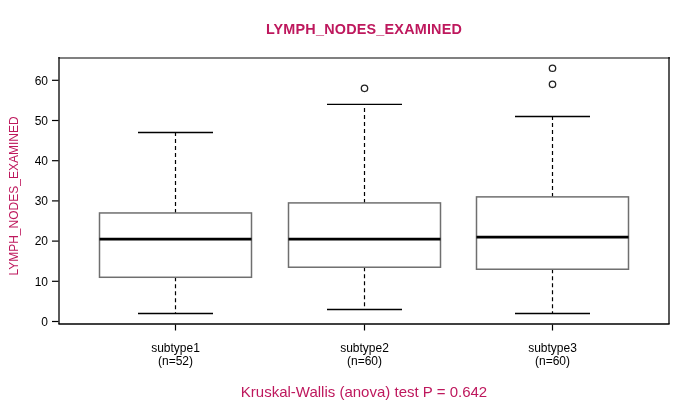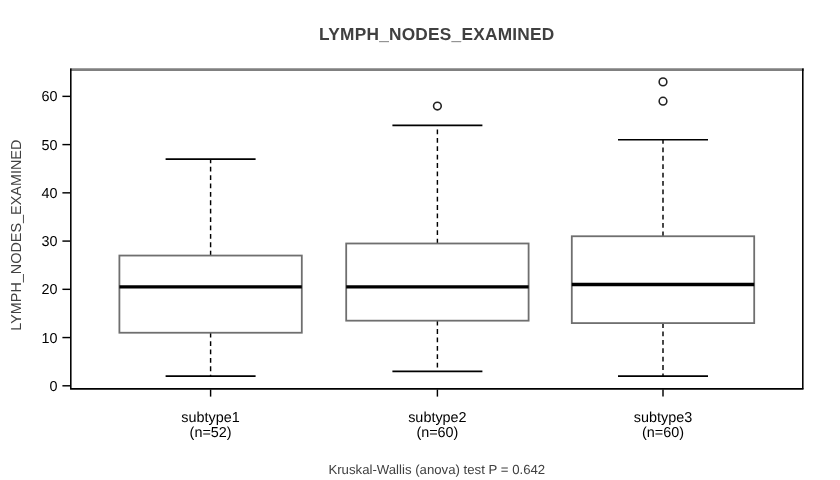--- a/index.html
+++ b/index.html
@@ -2,21 +2,21 @@
 <html><head>
 <meta charset="utf-8">
 <style>
   html, body { margin: 0; padding: 0; background: #ffffff; }
   .figure {
     position: relative;
     width: 700px;
     height: 400px;
     background: #ffffff;
     font-family: "Liberation Sans", "DejaVu Sans", sans-serif;
-    color: #404040;
+    color: #be185d;
     overflow: hidden;
   }
   .chart-title {
     position: absolute;
     left: 59px;
     top: 20px;
     width: 610px;
     text-align: center;
     font-size: 14.4px;
     font-weight: bold;
@@ -37,21 +37,21 @@
     transform: rotate(-90deg);
     white-space: nowrap;
     font-size: 12px;
   }
   .caption {
     position: absolute;
     left: 59px;
     top: 385px;
     width: 610px;
     text-align: center;
-    font-size: 11px;
+    font-size: 15px;
     line-height: 14px;
   }
   svg.plot { position: absolute; left: 0; top: 0; }
   svg.plot text { font-family: "Liberation Sans", "DejaVu Sans", sans-serif; }
 </style>
 </head>
 <body>
 
 <div class="figure">
   <div class="chart-title">LYMPH_NODES_EXAMINED</div>

